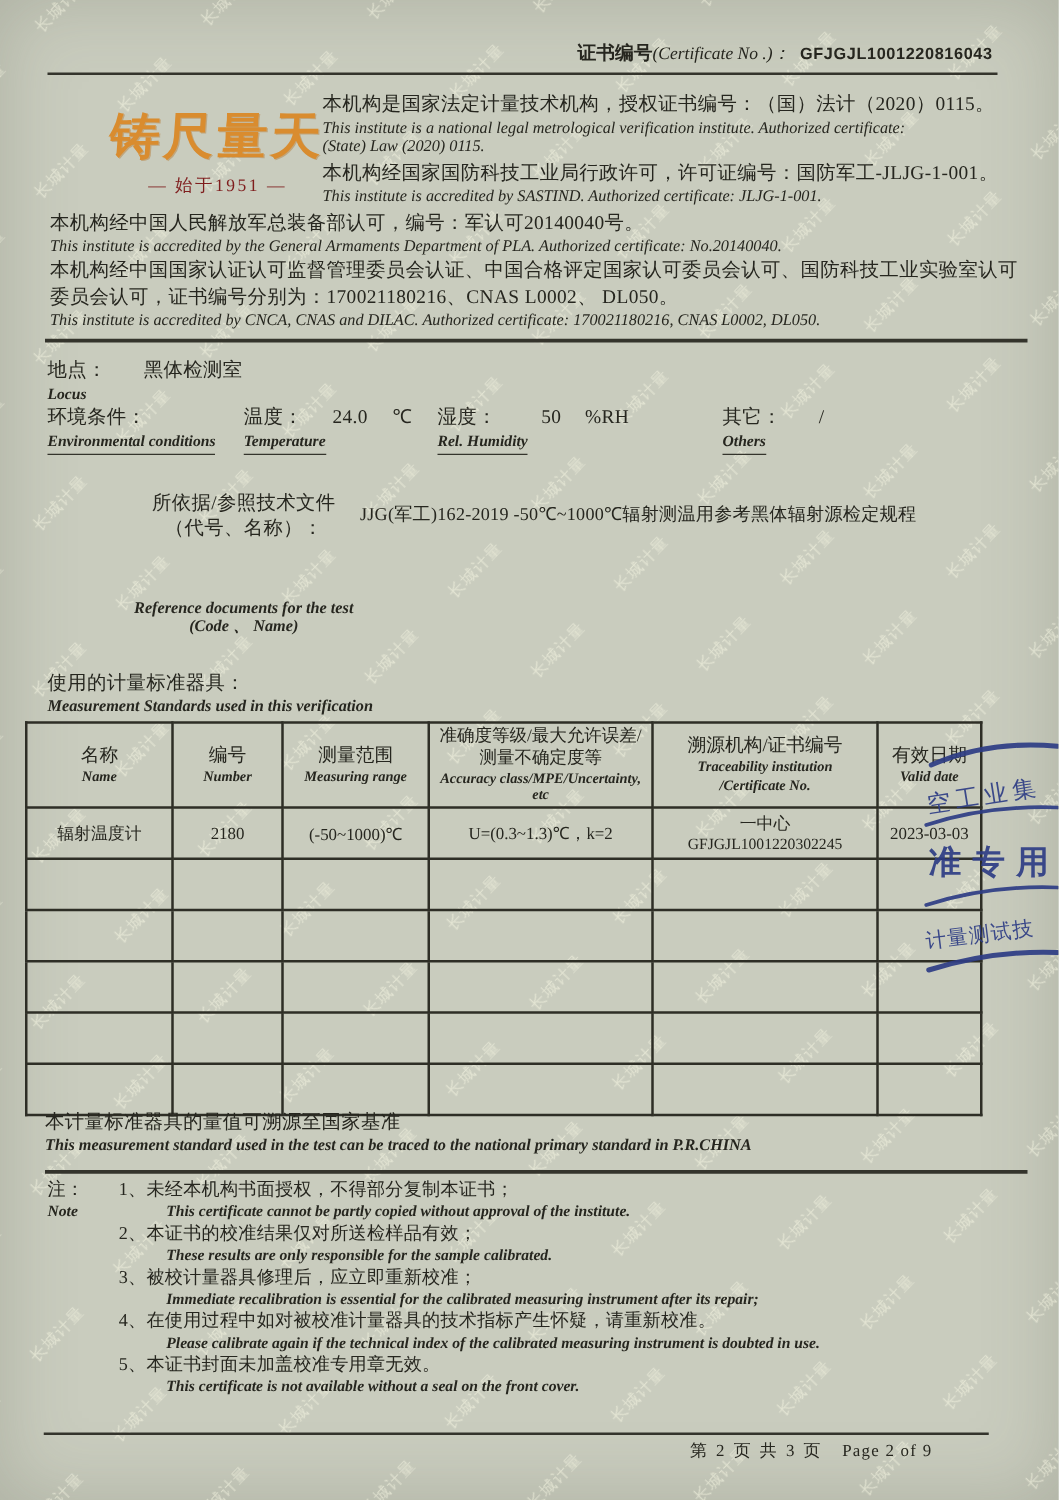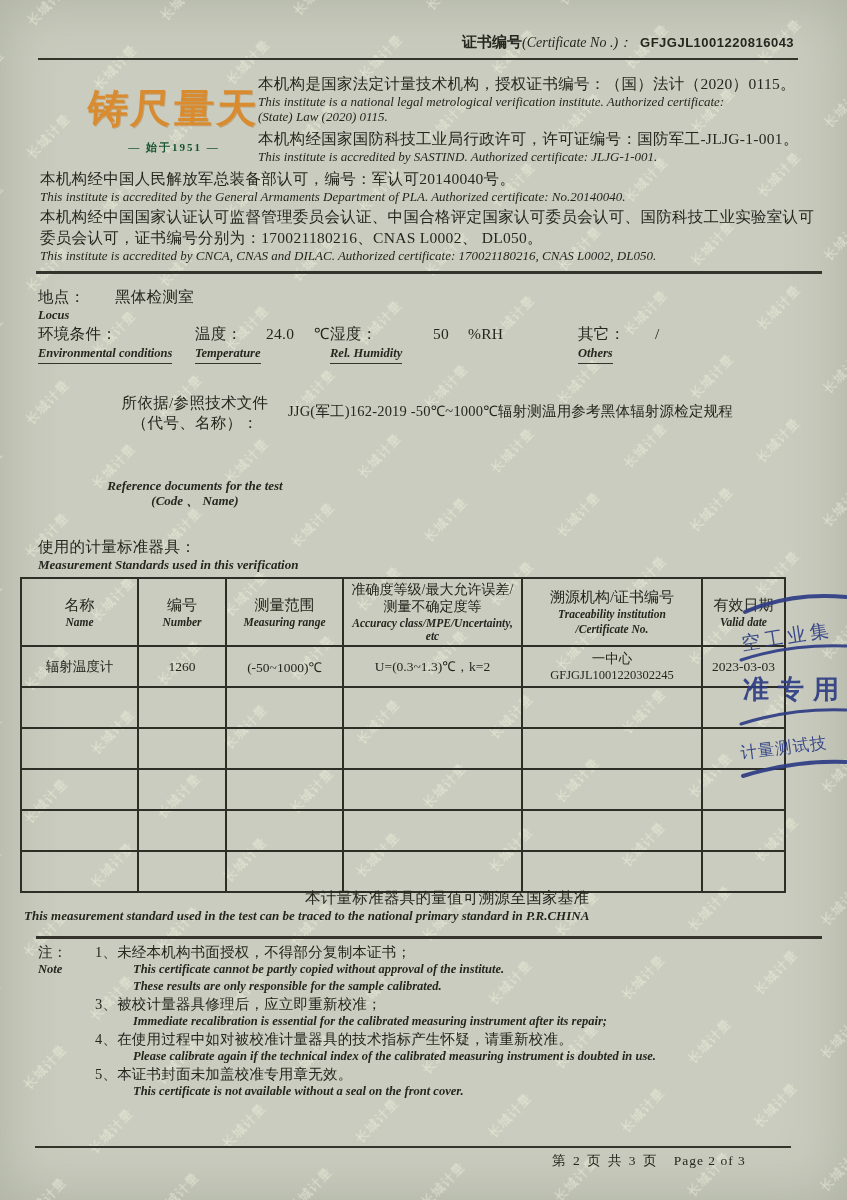--- a/index.html
+++ b/index.html
@@ -23,61 +23,61 @@
   .cert-row { position:absolute; left:462px; top:33px; white-space:nowrap; }
   .cert-label-zh { font-weight:bold; font-size:15px; }
   .cert-label-en { font-style:italic; font-size:14px; }
   .cert-value { font-family:"Liberation Sans",sans-serif; font-weight:bold; font-size:13px; letter-spacing:.5px; margin-left:8px; }
   .cert-rule { position:absolute; left:38px; top:58px; width:760px; height:2px; background:#34342c; }
 
   
   .logo { position:absolute; left:86px; top:80px; width:176px; text-align:center; }
   .logo-title { color:#d98c2f; font-size:40px; font-weight:bold; letter-spacing:3px; line-height:58px;
                 transform:skewX(-4deg); text-shadow:1px 1px 0 rgba(180,110,30,.4); }
-  .logo-tagline { color:#14532d; font-size:11px; font-weight:bold; letter-spacing:2px; margin-top:2px; }
+  .logo-tagline { color:#7f1d1d; font-size:14px; font-weight:normal; letter-spacing:2px; margin-top:2px; }
 
   
   .intro-right { position:absolute; left:258px; top:73px; width:566px; }
   .intro-full  { position:absolute; left:40px;  top:168px; width:784px; }
   .p-zh { font-size:15.5px; line-height:21px; letter-spacing:.3px; }
   .p-en { font-style:italic; font-size:13px; line-height:15px; }
   .mt2{margin-top:2px;} .mt4{margin-top:4px;}
 
   .rule { position:absolute; left:36px; width:786px; height:2.5px; background:#34342c; }
   .rule-1 { top:271px; } .rule-2 { top:936px; }
 
   
   .locus-row { position:absolute; left:38px; top:287px; }
   .locus-value { position:absolute; left:77px; top:0; white-space:nowrap; }
   .locus-en { position:absolute; left:0; top:21px; font-size:12.5px; }
   .env { position:absolute; left:38px; top:324px; width:770px; height:40px; }
   .env span { position:absolute; white-space:nowrap; }
   .env .l0{left:0;} .env .l1{left:157px;} .env .l2{left:228px;} .env .l3{left:276px;}
-  .env .l4{left:292px;} .env .l5{left:395px;} .env .l6{left:430px;} .env .l7{left:540px;} .env .l8{left:617px;}
+  .env .l4{left:312px;} .env .l5{left:395px;} .env .l6{left:430px;} .env .l7{left:540px;} .env .l8{left:617px;}
   .env-en { top:22px; font-size:12.5px; font-style:italic; font-weight:bold;
             border-bottom:1.5px solid #34342c; padding-bottom:2px; }
 
   
   .ref { position:absolute; left:0; top:390px; width:743px; height:130px; }
   .ref-label { position:absolute; left:90px; top:3px; width:210px; text-align:center; }
   .ref-value { position:absolute; left:288px; top:10px; width:530px; font-size:14.5px; white-space:nowrap; letter-spacing:.2px; }
   .ref-en { position:absolute; left:90px; top:88px; width:210px; text-align:center; font-size:12.5px; line-height:15px; }
 
   
   .std-title { position:absolute; left:38px; top:537px; }
   .std-table { position:absolute; left:20px; top:577px; width:764px; border-collapse:collapse; table-layout:fixed; }
   .std-table th, .std-table td { border:2px solid #2e2e26; text-align:center; vertical-align:middle; padding:2px; }
   .std-table thead th { height:53px;border-radius:19px; }
   .th-zh { font-size:15px; line-height:18px; font-weight:normal; }
   .th-zh-sm { font-size:14px; line-height:17px; font-weight:normal; }
   .th-en { font-style:italic; font-weight:bold; font-size:11.5px; line-height:13px; margin-top:2px; }
   .std-table tbody td { height:41px; font-size:13.5px;text-align:center; }
   .cell-sub { font-size:12.5px; line-height:15px; }
 
-  .trace { position:absolute; left:24px; top:888px;text-align:right; }
+  .trace { position:absolute; left:36px; top:888px; }
 
   
   .notes { position:absolute; left:38px; top:943px; width:784px; }
   .note-col { position:absolute; left:0; top:0; }
   .note-zh-label { font-size:14.5px; line-height:18px; }
   .note-en-label { font-style:italic; font-weight:bold; font-size:12.5px; line-height:17px; }
   .note-items { margin-left:57px; }
   .ni-zh { font-size:14.5px; line-height:18px; letter-spacing:.2px; }
   .ni-en { font-style:italic; font-weight:bold; font-size:12.5px; line-height:17px; margin-left:38px; }
 
@@ -208,21 +208,21 @@
           </th>
           <th>
             <div class="th-zh">有效日期</div>
             <div class="th-en">Valid date</div>
           </th>
         </tr>
       </thead>
       <tbody>
         <tr>
           <td>辐射温度计</td>
-          <td>1260</td>
+          <td>2180</td>
           <td>(-50~1000)℃</td>
           <td>U=(0.3~1.3)℃，k=2</td>
           <td>
             <div>一中心</div>
             <div class="cell-sub">GFJGJL1001220302245</div>
           </td>
           <td>2023-03-03</td>
         </tr>
         <tr>
             <td></td>
@@ -278,41 +278,42 @@
       <div class="note-col">
         <div class="note-zh-label">注：</div>
         <div class="note-en-label">Note</div>
       </div>
       <div class="note-items">
         <div>
           <div class="ni-zh">1、未经本机构书面授权，不得部分复制本证书；</div>
           <div class="ni-en">This certificate cannot be partly copied without approval of the institute.</div>
         </div>
         <div>
+          <div class="ni-zh">2、本证书的校准结果仅对所送检样品有效；</div>
           <div class="ni-en">These results are only responsible for the sample calibrated.</div>
         </div>
         <div>
           <div class="ni-zh">3、被校计量器具修理后，应立即重新校准；</div>
           <div class="ni-en">Immediate recalibration is essential for the calibrated measuring instrument after its repair;</div>
         </div>
         <div>
           <div class="ni-zh">4、在使用过程中如对被校准计量器具的技术指标产生怀疑，请重新校准。</div>
           <div class="ni-en">Please calibrate again if the technical index of the calibrated measuring instrument is doubted in use.</div>
         </div>
         <div>
           <div class="ni-zh">5、本证书封面未加盖校准专用章无效。</div>
           <div class="ni-en">This certificate is not available without a seal on the front cover.</div>
         </div>
       </div>
     </div>
 
     <div class="footer-rule"></div>
     <div class="footer-text">
       <span class="footer-zh">第 2 页 共 3 页</span>
-      <span class="footer-en">Page 2 of 3</span>
+      <span class="footer-en">Page 2 of 9</span>
     </div>
 
     <svg class="stamp" width="108" height="195" viewBox="0 0 108 195">
       <path d="M6,26 Q52,6 107,11" stroke-width="4"></path>
       <text x="2" y="56" font-size="19" letter-spacing="4" transform="rotate(-9 54 50)">空工业集</text>
       <path d="M2,74 Q50,58 107,60" stroke-width="3"></path>
       <text x="4" y="112" font-size="26" font-weight="bold" letter-spacing="9">准专用</text>
       <path d="M2,138 Q52,122 107,124" stroke-width="3"></path>
       <text x="1" y="166" font-size="16.5" letter-spacing="1" transform="rotate(-7 54 160)">计量测试技</text>
       <path d="M4,190 Q56,174 107,176" stroke-width="4"></path>

